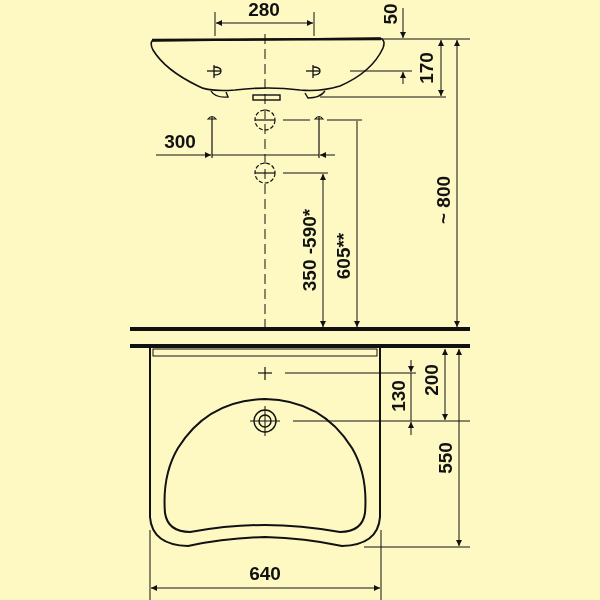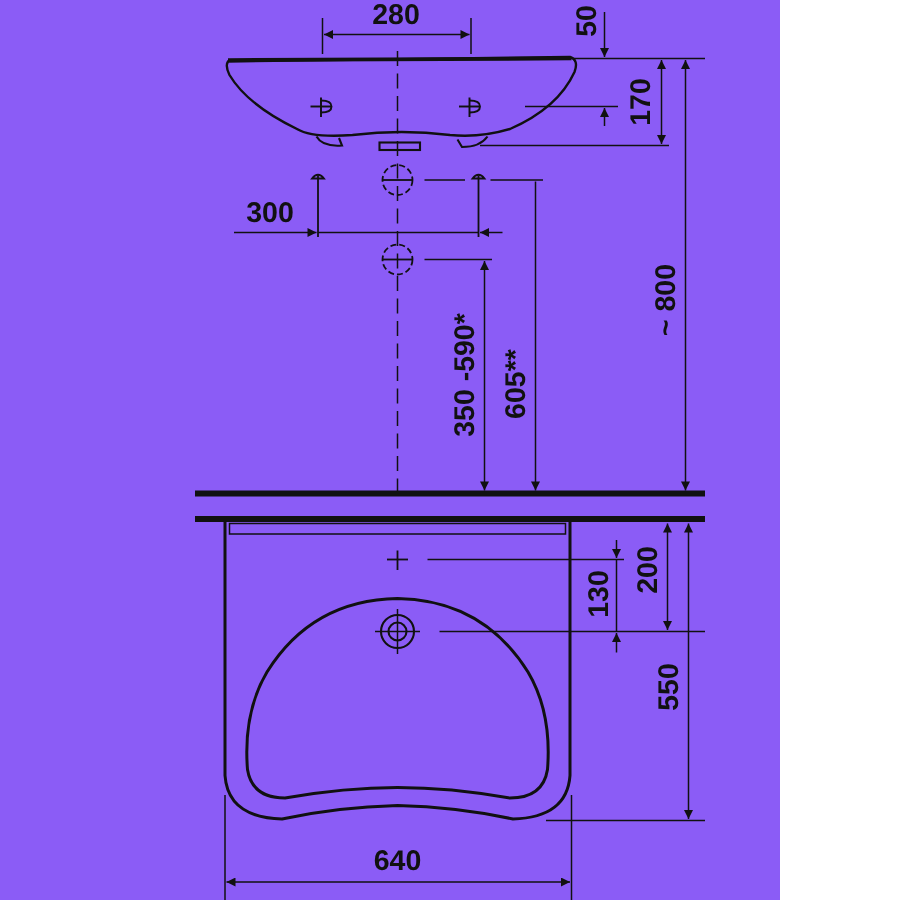--- a/index.html
+++ b/index.html
@@ -1,16 +1,16 @@
 <!DOCTYPE html>
 <html><head>
 <meta charset="utf-8">
 <style>
   html, body { margin: 0; padding: 0; background: #ffffff; }
-  #canvas { position: relative; width: 520px; height: 600px; background: #8b5cf6; overflow: hidden; }
+  #canvas { position: relative; width: 600px; height: 600px; background: #fef9c3; overflow: hidden; }
   svg { position: absolute; left: 0; top: 0; }
   .dim { font-family: "Liberation Sans", "DejaVu Sans", sans-serif; font-weight: bold; font-size: 19px; fill: #111; }
   .ln { stroke: #111; fill: none; }
 </style>
 </head>
 <body>
 
 <div id="canvas">
 <svg width="600" height="600" viewBox="0 0 600 600" xmlns="http://www.w3.org/2000/svg">
   <defs>

